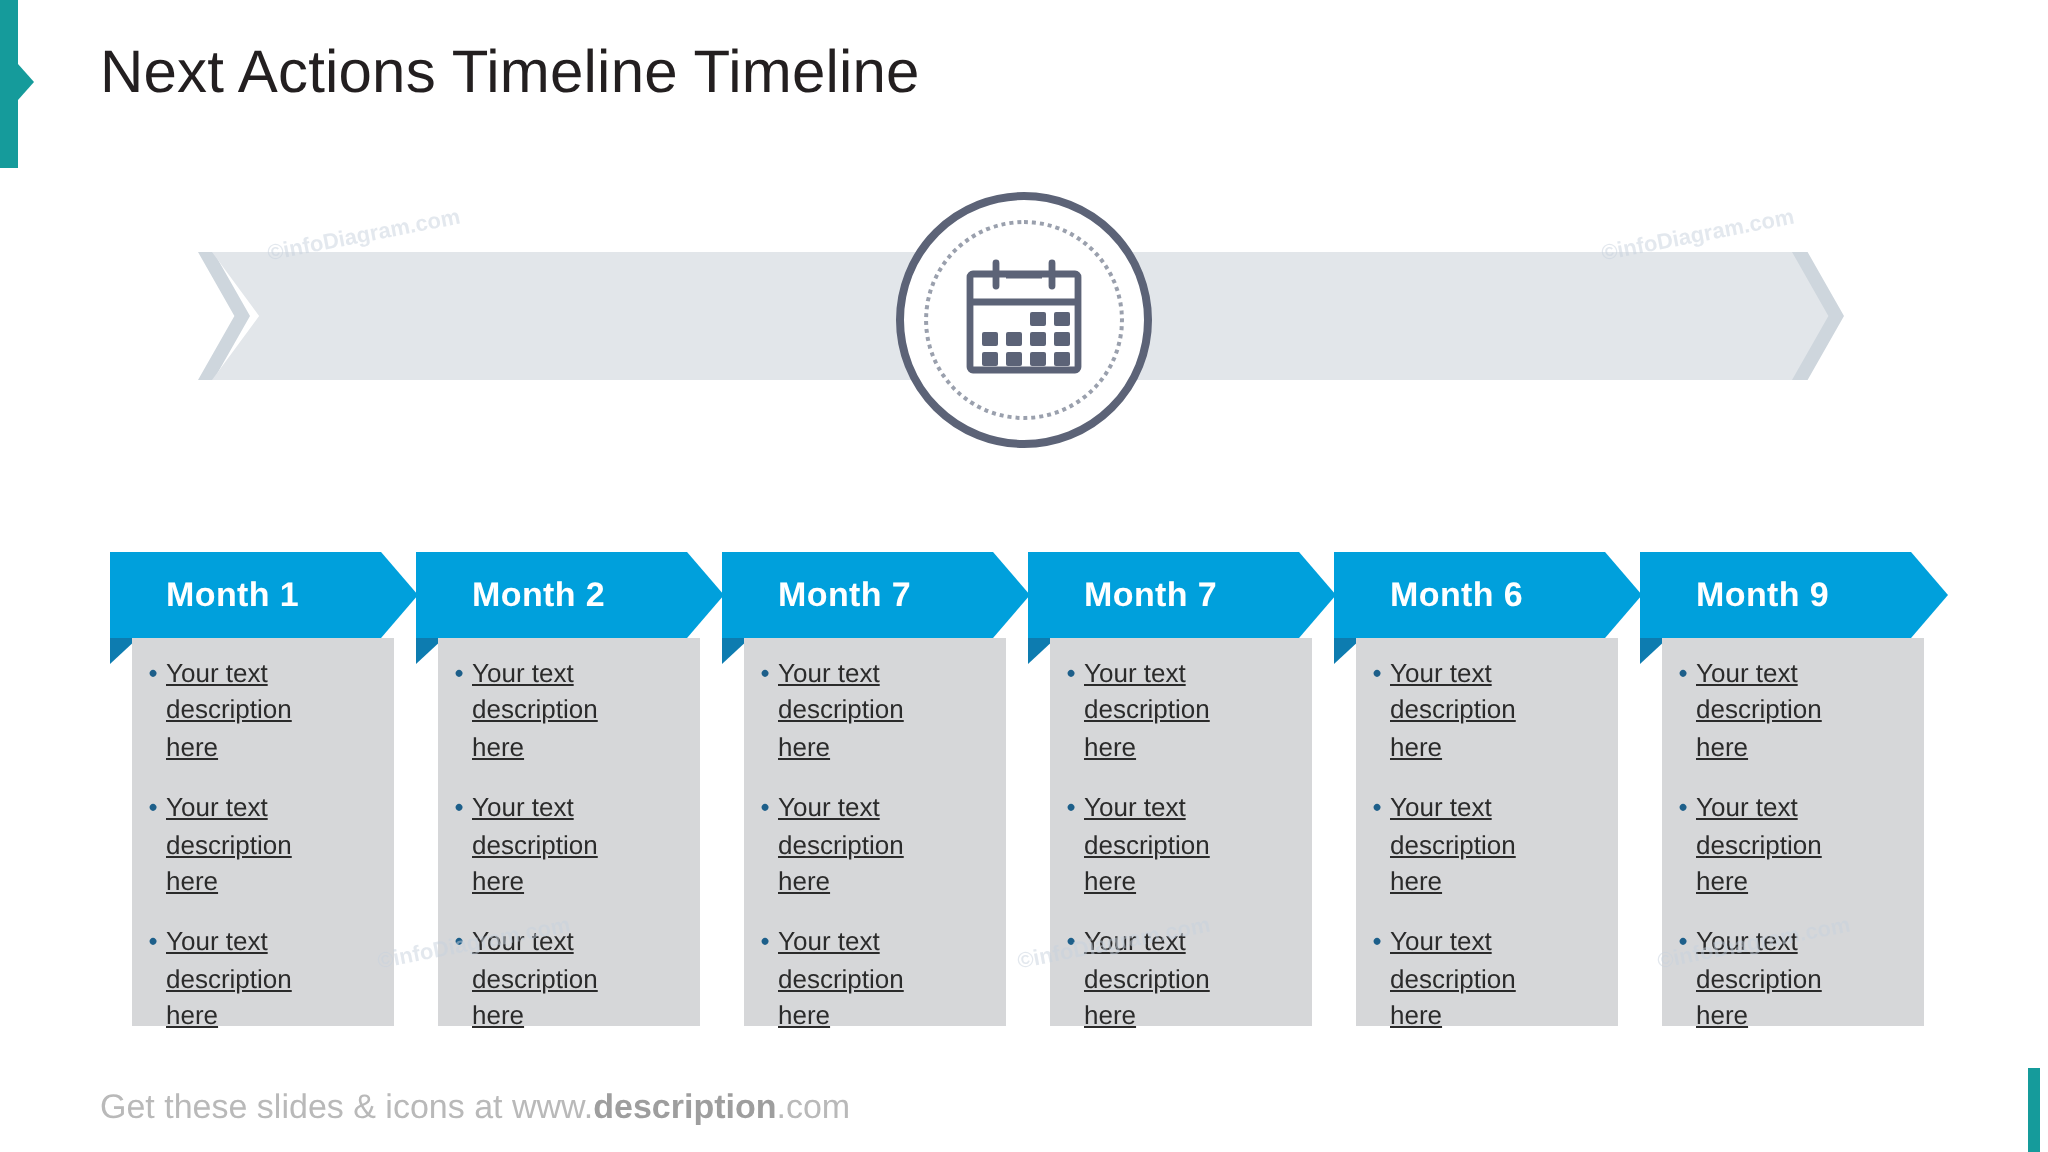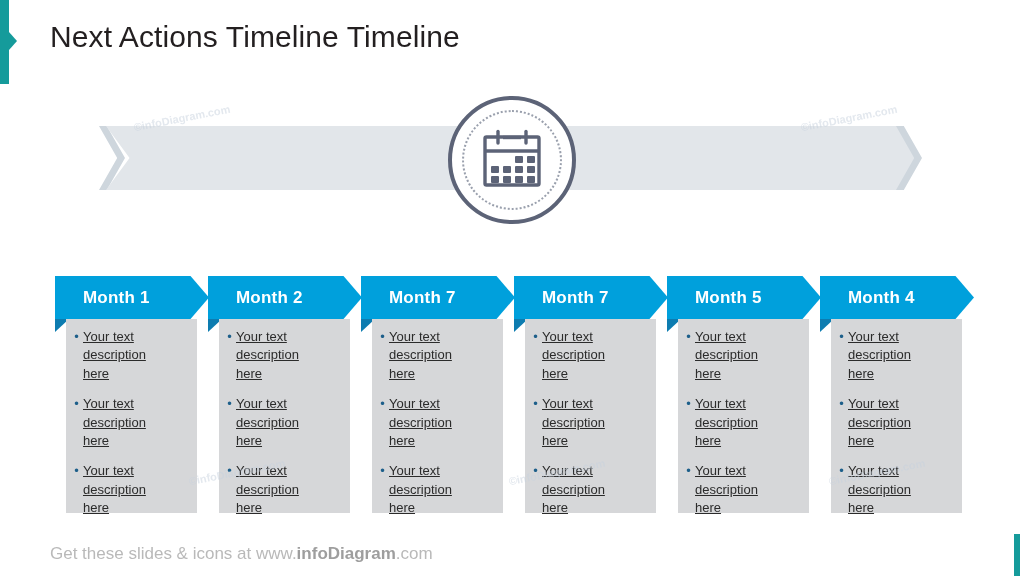--- a/index.html
+++ b/index.html
@@ -350,42 +350,42 @@
       </div>
       <div class="bullet-row">
         <span class="bullet-dot">•</span>
         <span class="bullet-text">Your text description here</span>
       </div>
     </div>
   </div>
 
   <div class="month-col" style="left:667px">
     <div class="month-header">
-      <span class="month-header-label">Month 5</span>
+      <span class="month-header-label">Month 6</span>
     </div>
     <div class="month-fold"></div>
     <div class="month-body">
       <div class="bullet-row">
         <span class="bullet-dot">•</span>
         <span class="bullet-text">Your text description here</span>
       </div>
       <div class="bullet-row">
         <span class="bullet-dot">•</span>
         <span class="bullet-text">Your text description here</span>
       </div>
       <div class="bullet-row">
         <span class="bullet-dot">•</span>
         <span class="bullet-text">Your text description here</span>
       </div>
     </div>
   </div>
 
   <div class="month-col" style="left:820px">
     <div class="month-header">
-      <span class="month-header-label">Month 4</span>
+      <span class="month-header-label">Month 9</span>
     </div>
     <div class="month-fold"></div>
     <div class="month-body">
       <div class="bullet-row">
         <span class="bullet-dot">•</span>
         <span class="bullet-text">Your text description here</span>
       </div>
       <div class="bullet-row">
         <span class="bullet-dot">•</span>
         <span class="bullet-text">Your text description here</span>
@@ -396,15 +396,15 @@
       </div>
     </div>
   </div>
 
 </div>
 
 <div class="watermark wm-c">©infoDiagram.com</div>
 <div class="watermark wm-d">©infoDiagram.com</div>
 <div class="watermark wm-e">©infoDiagram.com</div>
 
-<div class="footer"><span>Get these slides &amp; icons at www.</span><b>infoDiagram</b><span>.com</span></div>
+<div class="footer"><span>Get these slides &amp; icons at www.</span><b>description</b><span>.com</span></div>
 
 <div class="accent-bar-right"></div>
 
 </body></html>

